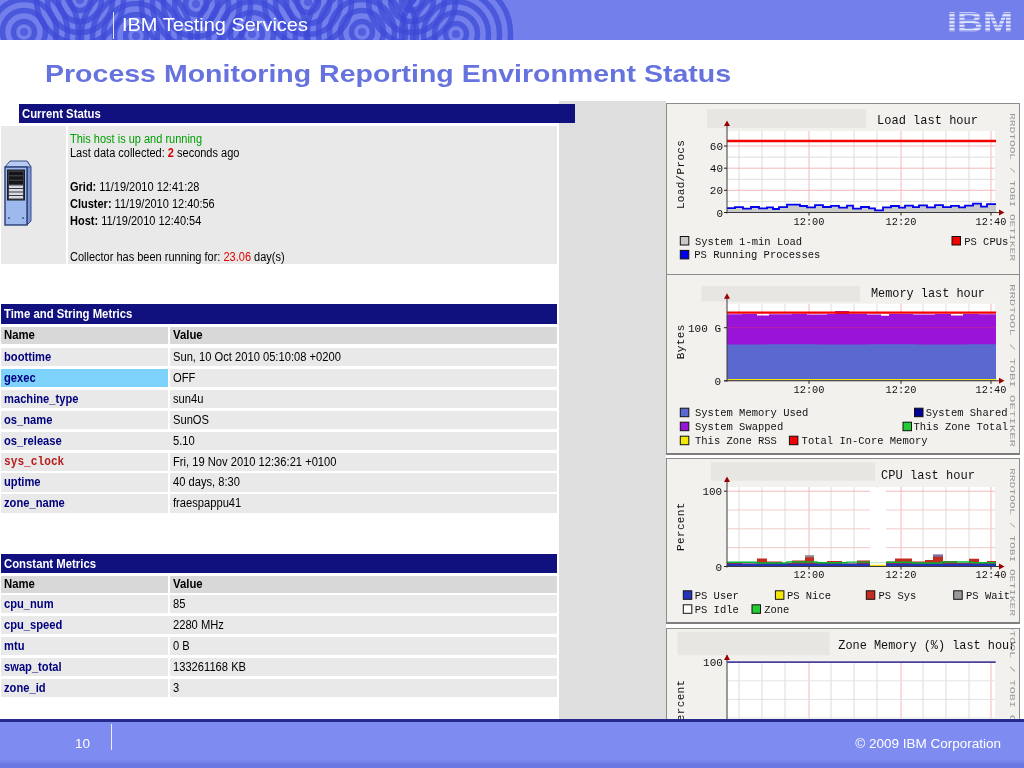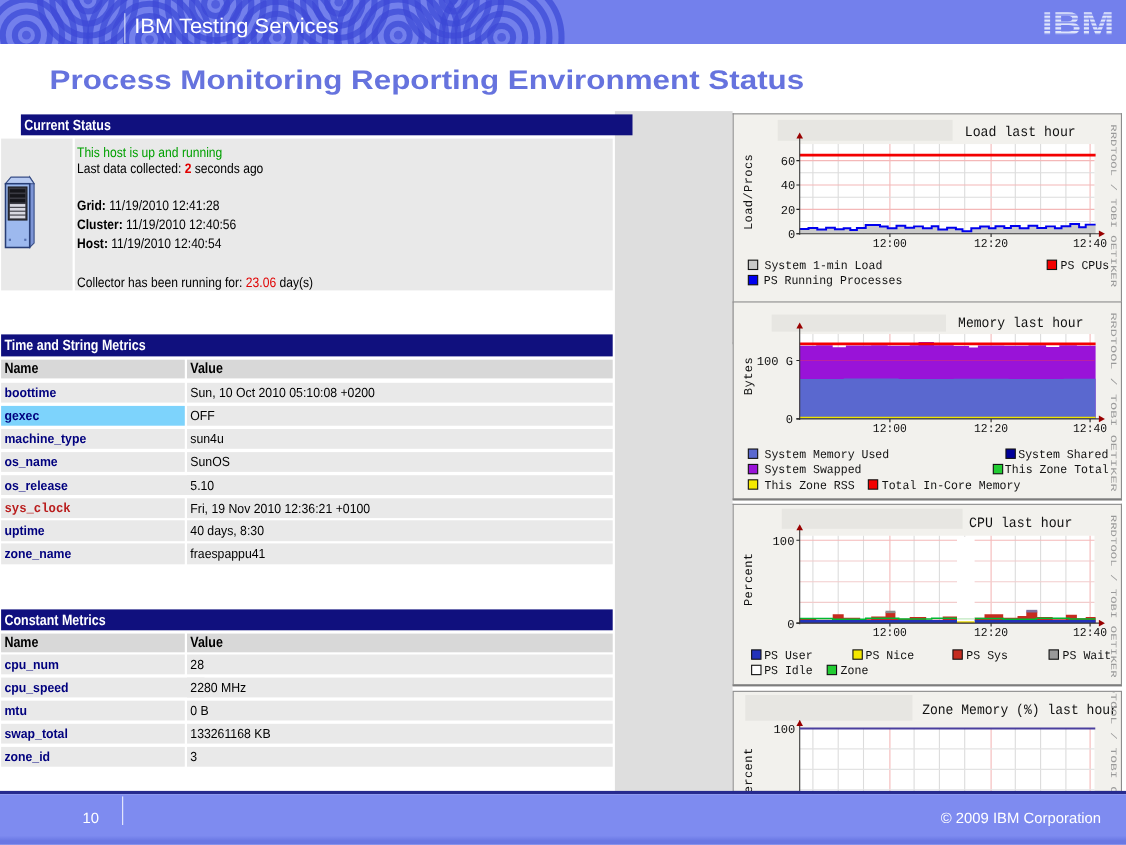--- a/index.html
+++ b/index.html
@@ -115,21 +115,21 @@
 <div style="position:absolute;left:1px;top:452.5px;width:166.5px;height:18.4px;background:#e9e9e9;color:#b91c1c;font-weight:bold;font-size:12px;line-height:18.4px;padding-left:3px;box-sizing:border-box;font-family:Liberation Mono, monospace;"><span style="display:inline-block;transform:scaleX(0.93);transform-origin:0 50%;white-space:nowrap;">sys_clock</span></div>
 <div style="position:absolute;left:169.5px;top:452.5px;width:387.5px;height:18.4px;background:#e9e9e9;font-size:12px;line-height:18.4px;padding-left:3px;box-sizing:border-box;"><span style="display:inline-block;transform:scaleX(0.93);transform-origin:0 50%;white-space:nowrap;">Fri, 19 Nov 2010 12:36:21 +0100</span></div>
 <div style="position:absolute;left:1px;top:473.4px;width:166.5px;height:18.4px;background:#e9e9e9;color:#00007e;font-weight:bold;font-size:12px;line-height:18.4px;padding-left:3px;box-sizing:border-box;"><span style="display:inline-block;transform:scaleX(0.93);transform-origin:0 50%;white-space:nowrap;">uptime</span></div>
 <div style="position:absolute;left:169.5px;top:473.4px;width:387.5px;height:18.4px;background:#e9e9e9;font-size:12px;line-height:18.4px;padding-left:3px;box-sizing:border-box;"><span style="display:inline-block;transform:scaleX(0.93);transform-origin:0 50%;white-space:nowrap;">40 days, 8:30</span></div>
 <div style="position:absolute;left:1px;top:494.29999999999995px;width:166.5px;height:18.4px;background:#e9e9e9;color:#00007e;font-weight:bold;font-size:12px;line-height:18.4px;padding-left:3px;box-sizing:border-box;"><span style="display:inline-block;transform:scaleX(0.93);transform-origin:0 50%;white-space:nowrap;">zone_name</span></div>
 <div style="position:absolute;left:169.5px;top:494.29999999999995px;width:387.5px;height:18.4px;background:#e9e9e9;font-size:12px;line-height:18.4px;padding-left:3px;box-sizing:border-box;"><span style="display:inline-block;transform:scaleX(0.93);transform-origin:0 50%;white-space:nowrap;">fraespappu41</span></div>
 <div style="position:absolute;left:1px;top:553.5px;width:556px;height:19.4px;background:#10107e;color:#fff;font-weight:bold;font-size:13.5px;line-height:19.4px;padding-left:3px;box-sizing:border-box;"><span style="display:inline-block;transform:scaleX(0.84);transform-origin:0 50%;white-space:nowrap;">Constant Metrics</span></div>
 <div style="position:absolute;left:1px;top:576px;width:166.5px;height:16.5px;background:#d8d8d8;font-weight:bold;font-size:13.5px;line-height:16.5px;padding-left:3px;box-sizing:border-box;"><span style="display:inline-block;transform:scaleX(0.84);transform-origin:0 50%;">Name</span></div>
 <div style="position:absolute;left:169.5px;top:576px;width:387.5px;height:16.5px;background:#d8d8d8;font-weight:bold;font-size:13.5px;line-height:16.5px;padding-left:3px;box-sizing:border-box;"><span style="display:inline-block;transform:scaleX(0.84);transform-origin:0 50%;">Value</span></div>
 <div style="position:absolute;left:1px;top:595.0px;width:166.5px;height:18.4px;background:#e9e9e9;color:#00007e;font-weight:bold;font-size:12px;line-height:18.4px;padding-left:3px;box-sizing:border-box;"><span style="display:inline-block;transform:scaleX(0.93);transform-origin:0 50%;white-space:nowrap;">cpu_num</span></div>
-<div style="position:absolute;left:169.5px;top:595.0px;width:387.5px;height:18.4px;background:#e9e9e9;font-size:12px;line-height:18.4px;padding-left:3px;box-sizing:border-box;"><span style="display:inline-block;transform:scaleX(0.93);transform-origin:0 50%;white-space:nowrap;">28</span></div>
+<div style="position:absolute;left:169.5px;top:595.0px;width:387.5px;height:18.4px;background:#e9e9e9;font-size:12px;line-height:18.4px;padding-left:3px;box-sizing:border-box;"><span style="display:inline-block;transform:scaleX(0.93);transform-origin:0 50%;white-space:nowrap;">85</span></div>
 <div style="position:absolute;left:1px;top:615.9px;width:185px;height:18.4px;background:#e9e9e9;color:#00007e;font-weight:bold;font-size:12px;line-height:18.4px;padding-left:3px;box-sizing:border-box;"><span style="display:inline-block;transform:scaleX(0.93);transform-origin:0 50%;white-space:nowrap;">cpu_speed</span></div>
 <div style="position:absolute;left:169.5px;top:615.9px;width:387.5px;height:18.4px;background:#e9e9e9;font-size:12px;line-height:18.4px;padding-left:3px;box-sizing:border-box;"><span style="display:inline-block;transform:scaleX(0.93);transform-origin:0 50%;white-space:nowrap;">2280 MHz</span></div>
 <div style="position:absolute;left:1px;top:636.8px;width:166.5px;height:18.4px;background:#e9e9e9;color:#00007e;font-weight:bold;font-size:12px;line-height:18.4px;padding-left:3px;box-sizing:border-box;"><span style="display:inline-block;transform:scaleX(0.93);transform-origin:0 50%;white-space:nowrap;">mtu</span></div>
 <div style="position:absolute;left:169.5px;top:636.8px;width:387.5px;height:18.4px;background:#e9e9e9;font-size:12px;line-height:18.4px;padding-left:3px;box-sizing:border-box;"><span style="display:inline-block;transform:scaleX(0.93);transform-origin:0 50%;white-space:nowrap;">0 B</span></div>
 <div style="position:absolute;left:1px;top:657.7px;width:166.5px;height:18.4px;background:#e9e9e9;color:#00007e;font-weight:bold;font-size:12px;line-height:18.4px;padding-left:3px;box-sizing:border-box;"><span style="display:inline-block;transform:scaleX(0.93);transform-origin:0 50%;white-space:nowrap;">swap_total</span></div>
 <div style="position:absolute;left:169.5px;top:657.7px;width:387.5px;height:18.4px;background:#e9e9e9;font-size:12px;line-height:18.4px;padding-left:3px;box-sizing:border-box;"><span style="display:inline-block;transform:scaleX(0.93);transform-origin:0 50%;white-space:nowrap;">133261168 KB</span></div>
 <div style="position:absolute;left:1px;top:678.6px;width:166.5px;height:18.4px;background:#e9e9e9;color:#00007e;font-weight:bold;font-size:12px;line-height:18.4px;padding-left:3px;box-sizing:border-box;"><span style="display:inline-block;transform:scaleX(0.93);transform-origin:0 50%;white-space:nowrap;">zone_id</span></div>
 <div style="position:absolute;left:169.5px;top:678.6px;width:387.5px;height:18.4px;background:#e9e9e9;font-size:12px;line-height:18.4px;padding-left:3px;box-sizing:border-box;"><span style="display:inline-block;transform:scaleX(0.93);transform-origin:0 50%;white-space:nowrap;">3</span></div>
 <div style="position:absolute;left:666px;top:103px;width:354px;height:210px;background:#f2f1ed;border:1px solid #8c8c8c;border-bottom:2px solid #7d7d7d;box-sizing:border-box;overflow:hidden;">
     <svg width="352" height="164" style="position:absolute;left:0;top:0;">

